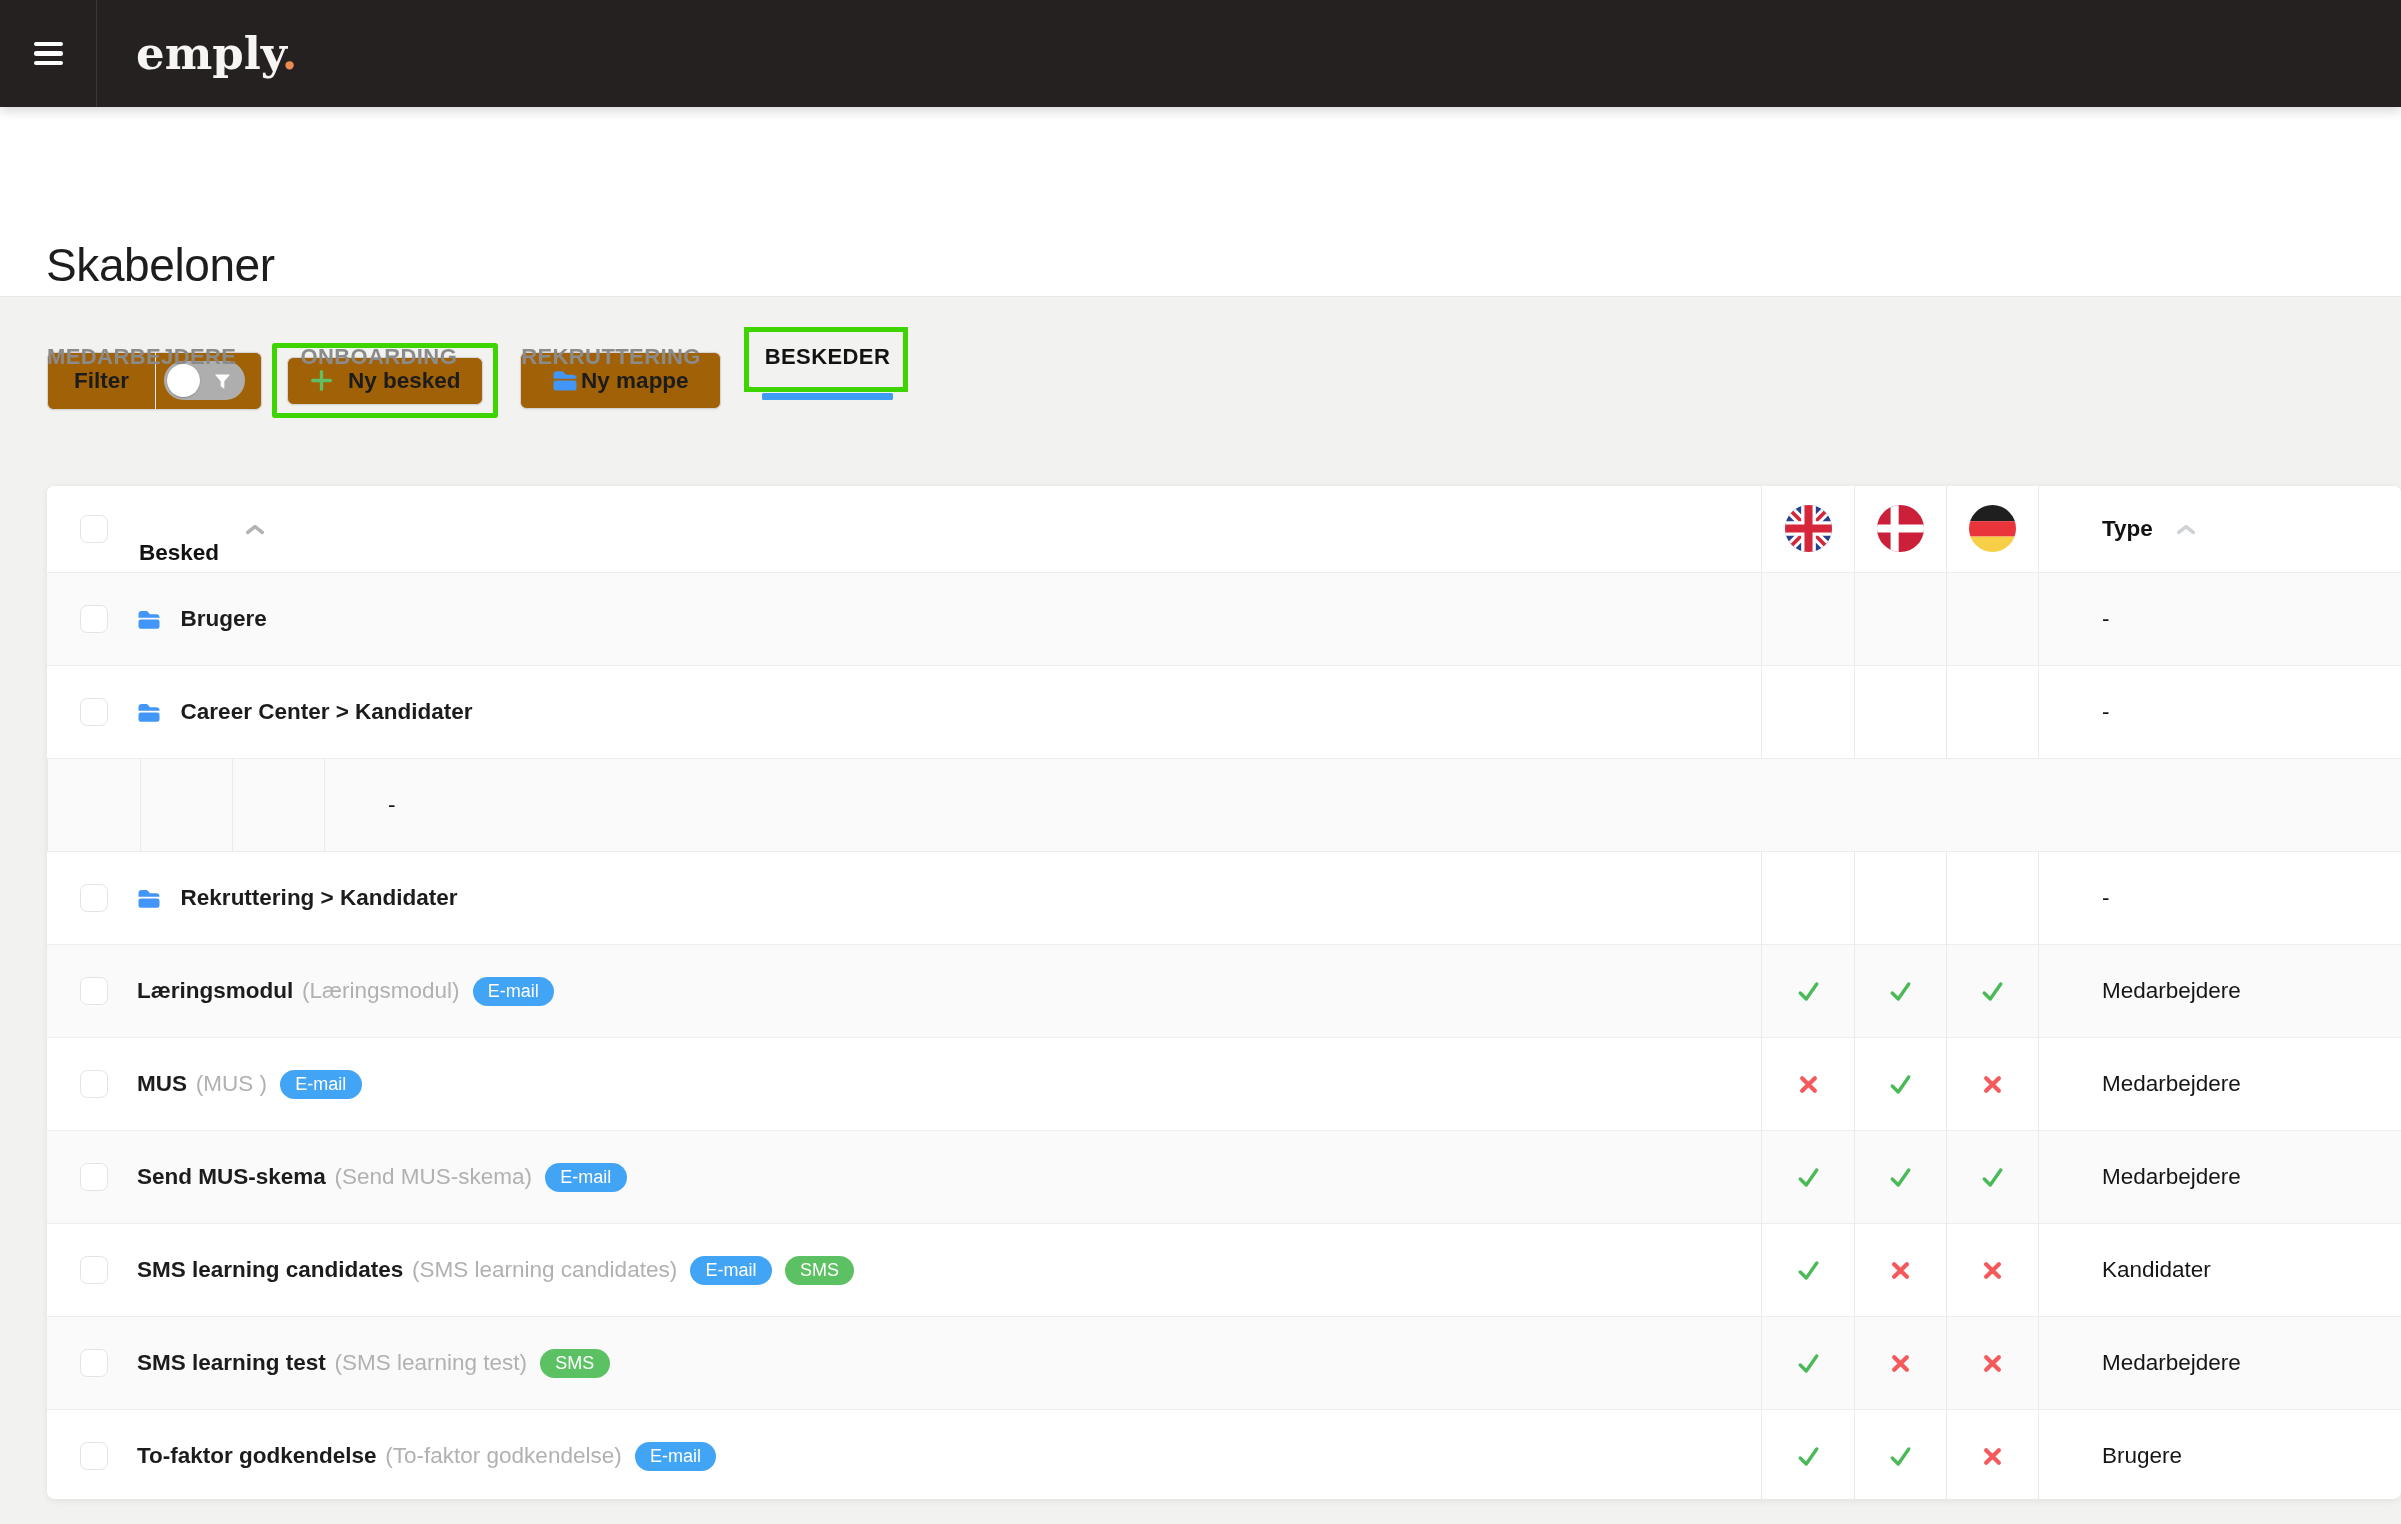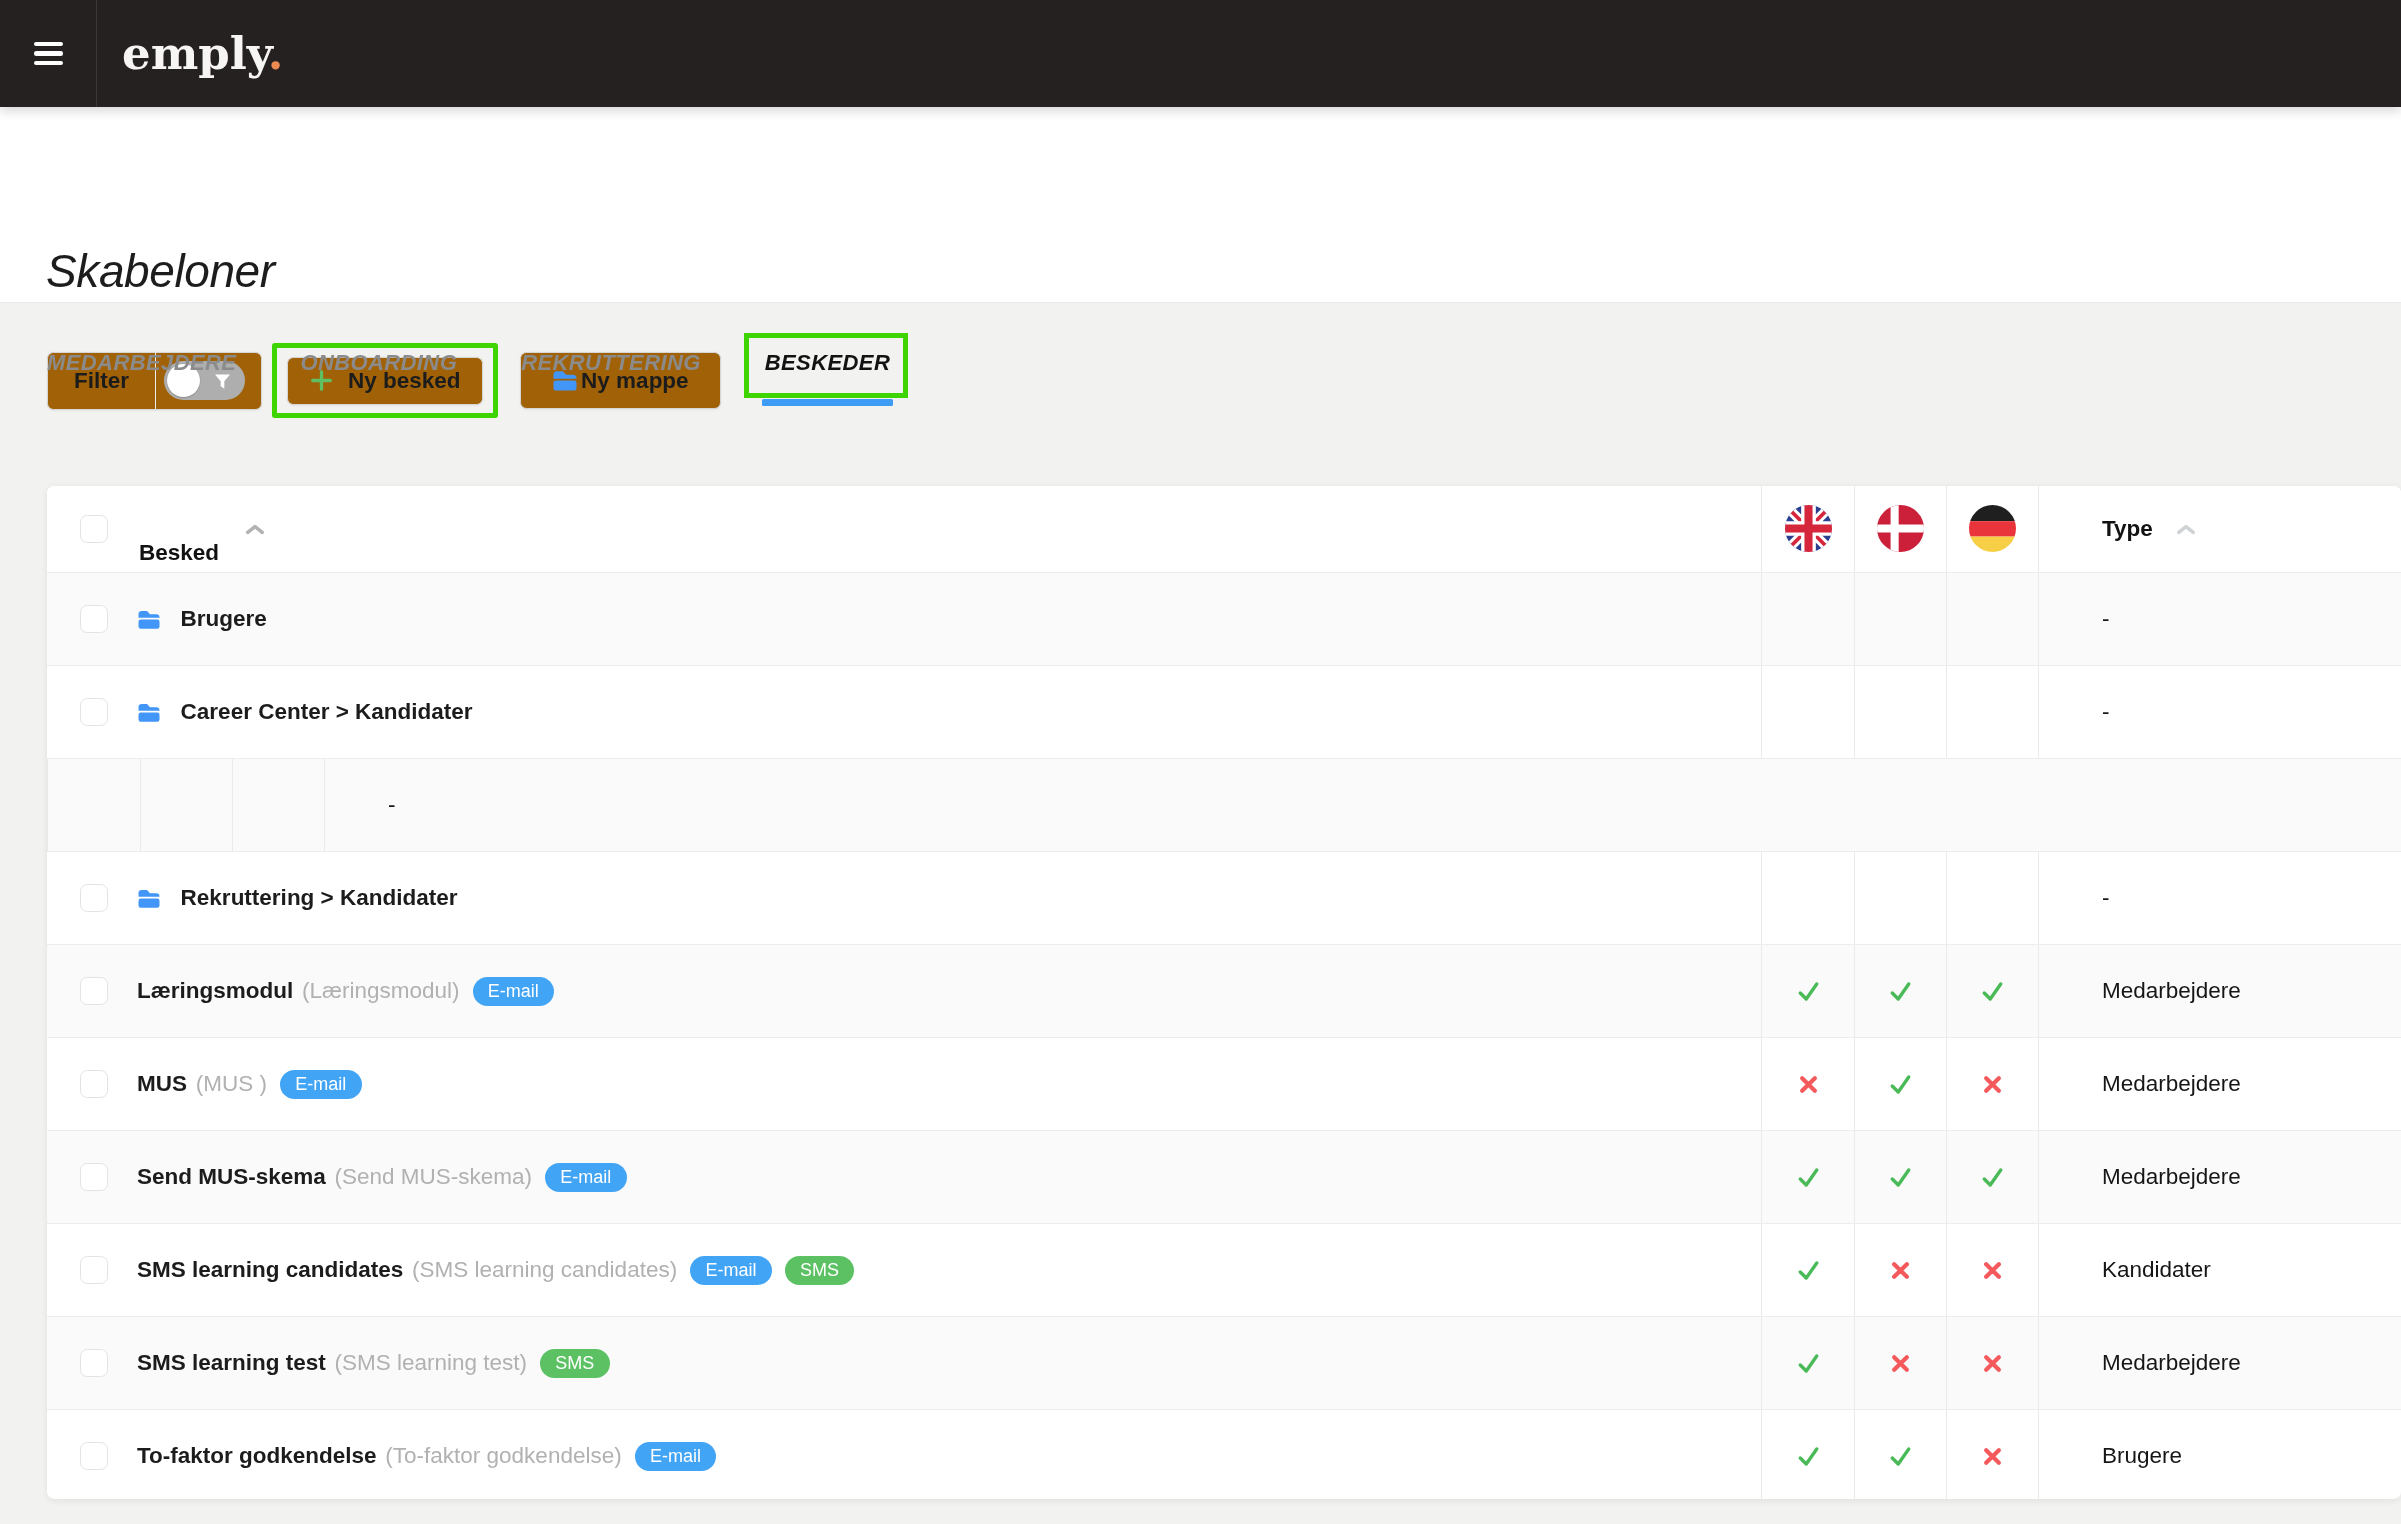--- a/index.html
+++ b/index.html
@@ -7,27 +7,27 @@
   body { font-family:"Liberation Sans", sans-serif; background:#f2f2f1; position:relative; }
 
   
   .topbar { position:absolute; left:0; top:0; width:2401px; height:107px;
             background:#252120; display:flex; align-items:center; z-index:20;
             box-shadow:0 3.6px 11.6px rgba(0,0,0,.18); }
   .menu-seg { width:97px; height:107px; display:flex; align-items:center; justify-content:center;
               border-right:0.7px solid #3b3736; cursor:pointer; }
   .hamburger { display:flex; flex-direction:column; gap:5.1px; }
   .hamburger span { display:block; width:29px; height:4.4px; background:#fff; border-radius:2.2px; }
-  .logo { margin-left:25px; font-family:"DejaVu Serif", serif; font-weight:700;
+  .logo { margin-left:39px; font-family:"DejaVu Serif", serif; font-weight:700;
           font-size:45px; color:#f7f5f3; letter-spacing:0; }
   .logo .dot { color:#ec8a51; }
 
   
-  .page-header { position:absolute; left:0; top:101px; width:2401px; height:202px;
-                 background:#ffffff; border-bottom:0.7px solid #e9e9e9; z-index:10;font-style:italic; }
+  .page-header { position:absolute; left:0; top:95px; width:2401px; height:202px;
+                 background:#ffffff; border-bottom:0.7px solid #e9e9e9; z-index:10; }
   .page-title { position:absolute; left:46px; top:143px; font-size:46px; font-weight:400;
                 color:#1d1d1d; letter-spacing:-0.4px; }
   .tabs { position:absolute; left:47px; top:249px; display:flex; gap:64px; align-items:flex-start; }
   .tab { font-size:22px; font-weight:700; letter-spacing:0.4px; color:#8b8b8b;
          cursor:pointer; white-space:nowrap; }
   .tab.active { color:#121212; position:relative; display:inline-block; }
   .tab.active .anno-box { position:absolute; left:-21px; right:-18px; top:-17.5px; bottom:-22px;
          border:5.1px solid #3ed400; background:transparent; pointer-events:none; }
   .tab.active .underline { position:absolute; left:-2.9px; right:-2.9px; top:49px; height:7.3px;
          background:#3f9cf5; border-radius:1.5px; }

